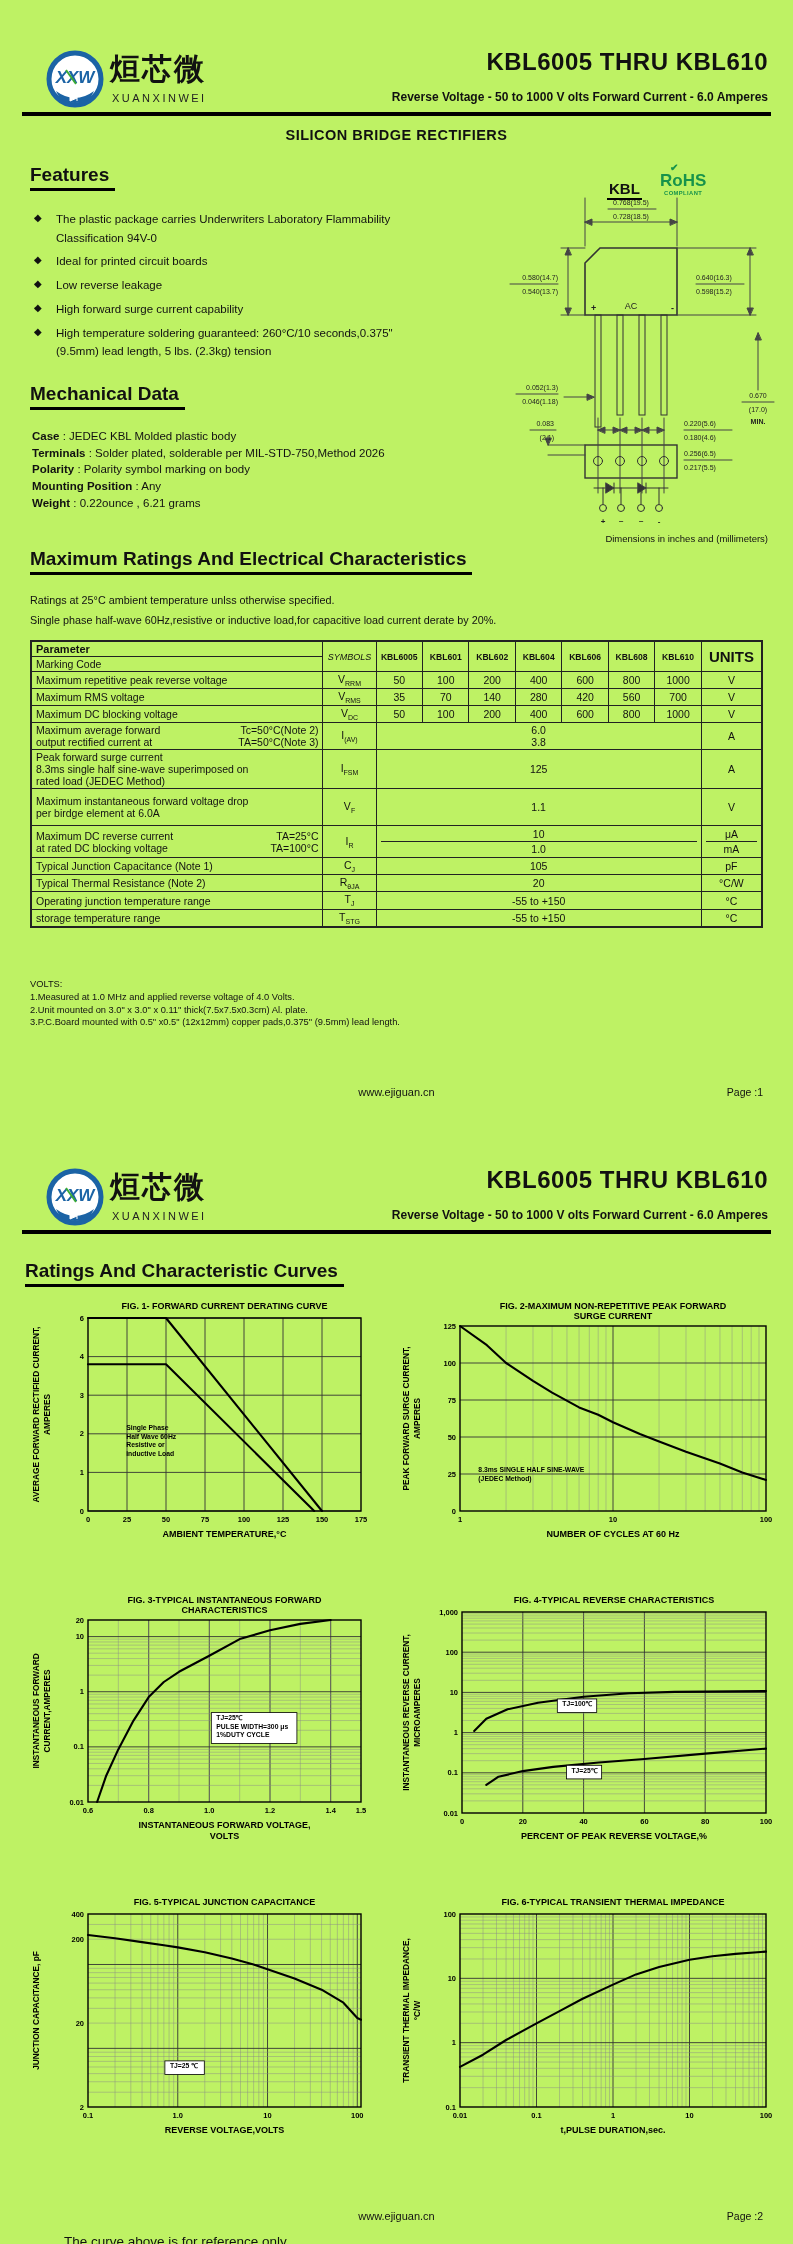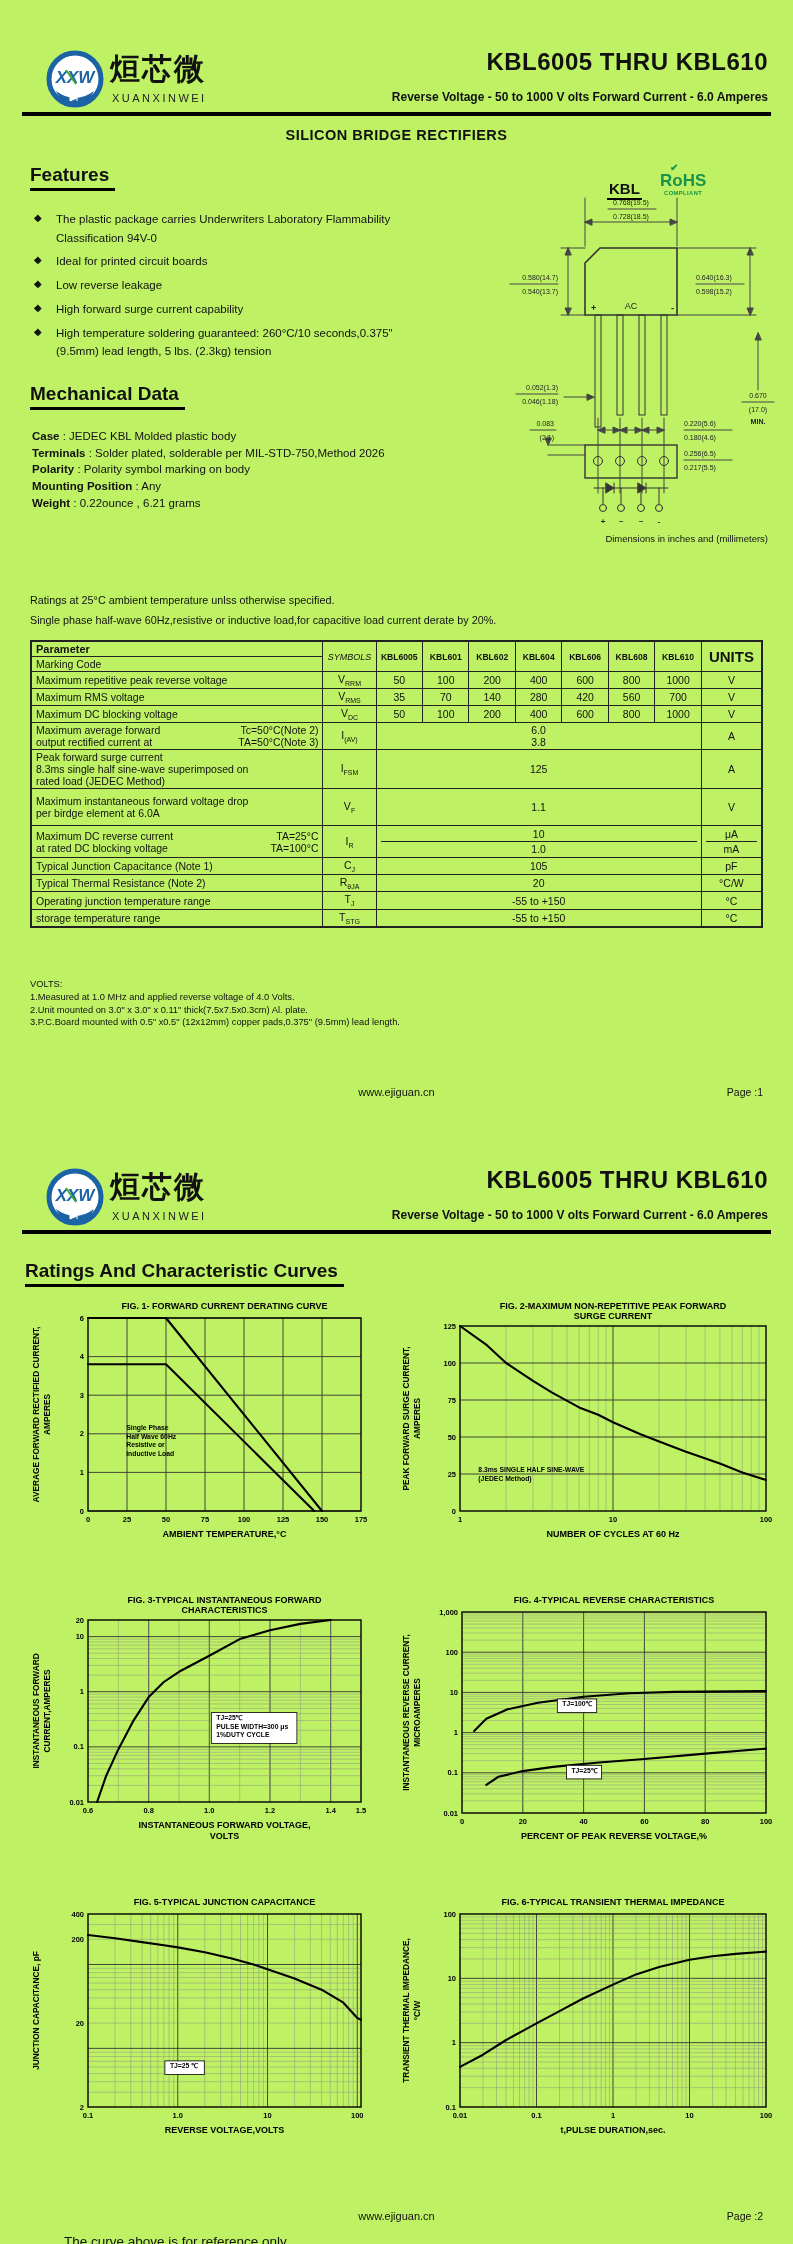--- a/index.html
+++ b/index.html
@@ -193,20 +193,21 @@
       <text x="233" y="141" text-anchor="middle" font-size="9">AC</text>
       <text x="273" y="143" font-weight="bold" font-size="9">-</text>
 
       <text x="205" y="356" text-anchor="middle" font-size="8" font-weight="bold">+</text>
       <text x="223" y="356" text-anchor="middle" font-size="8" font-weight="bold">~</text>
       <text x="243" y="356" text-anchor="middle" font-size="8" font-weight="bold">~</text>
       <text x="261" y="356" text-anchor="middle" font-size="8" font-weight="bold">-</text>
     </svg>
     <div class="a dim-caption" style="right:25px;top:533px;width:300px">Dimensions in inches and (millimeters)</div>
 
+    <div class="a sec-h" style="left:30px;top:548px">Maximum Ratings And Electrical Characteristics</div>
     <div class="a intro" style="left:30px;top:594px">Ratings at 25°C ambient temperature unlss otherwise specified.</div>
     <div class="a intro" style="left:30px;top:614px">Single phase half-wave 60Hz,resistive or inductive load,for capacitive load current derate by 20%.</div>
 
     <table class="ratings a" style="left:30px;top:640px">
       <colgroup>
           <col style="width:289px">
           <col style="width:52px">
           <col span="7" style="width:46px">
           <col style="width:60px">
         </colgroup>

